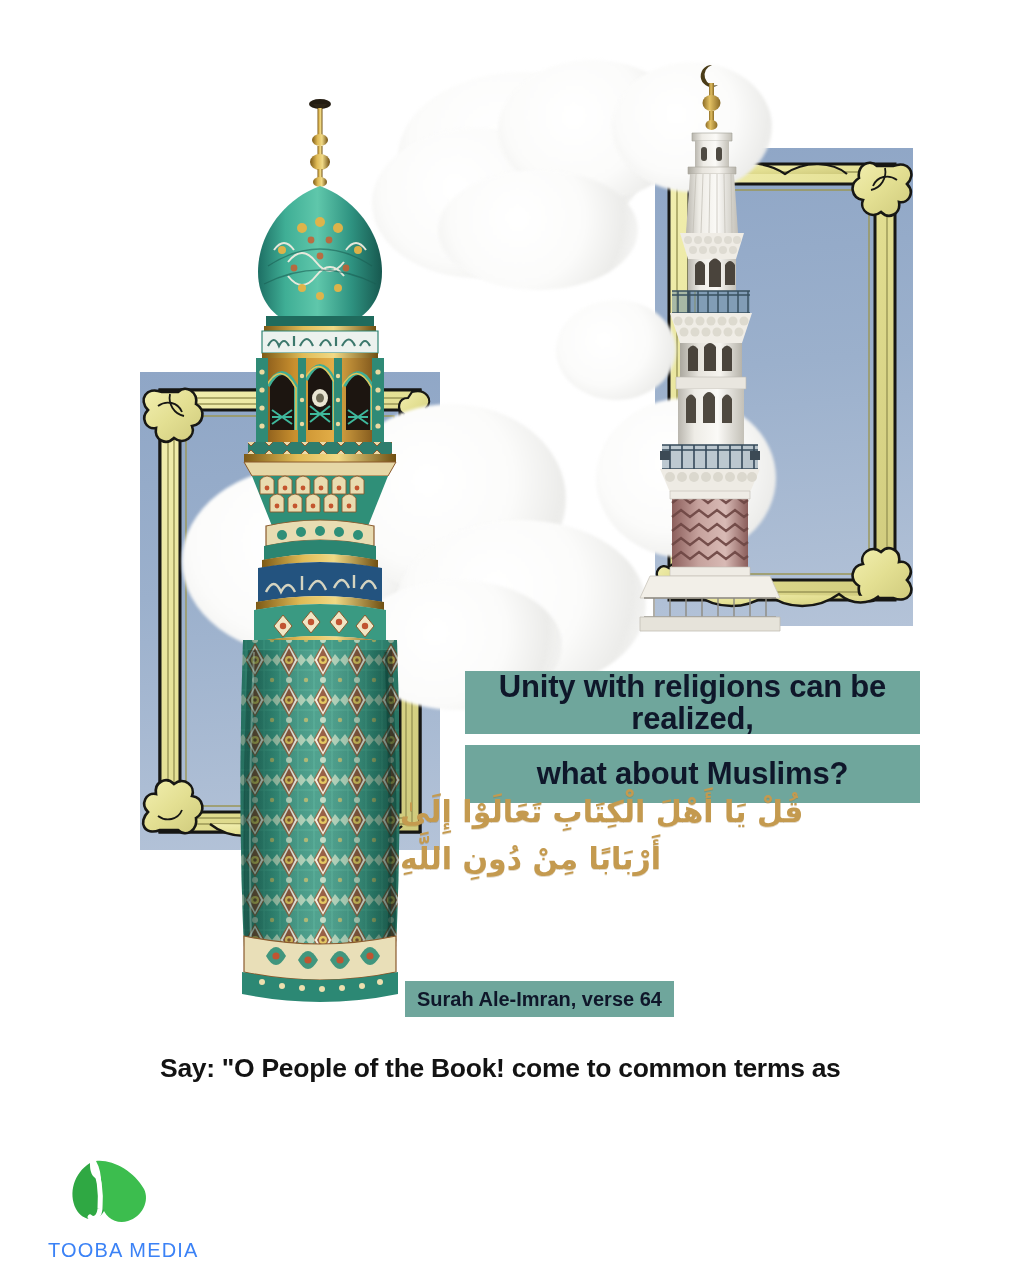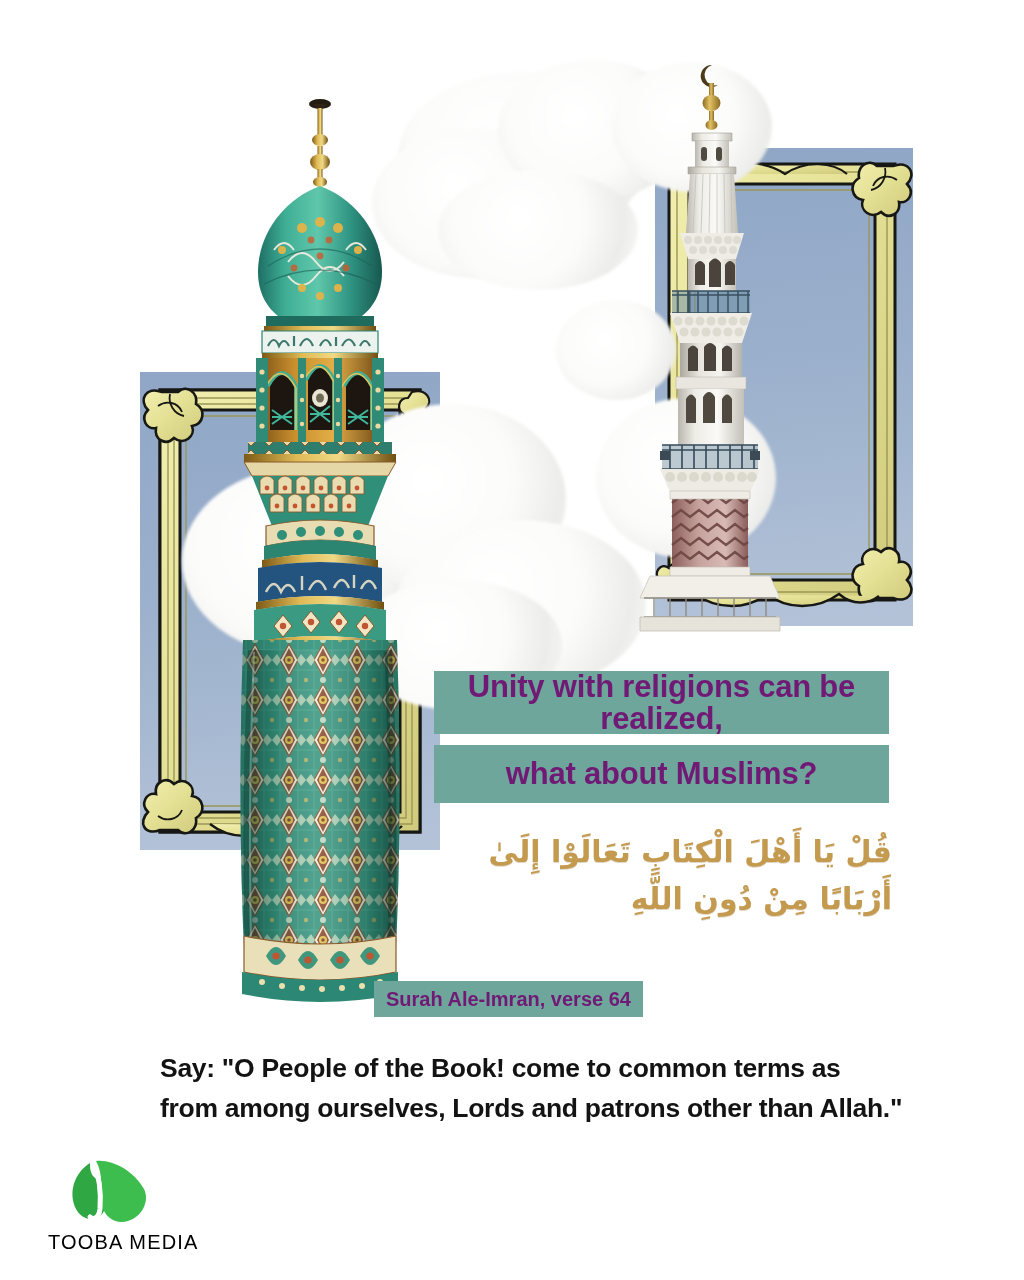--- a/index.html
+++ b/index.html
@@ -53,25 +53,26 @@
     filter: blur(1.5px);
   }
 
   
   .minaret { position: absolute; }
 
   
   .banner {
     position: absolute;
     background: #6fa69c;
-    color: #701a75;
+    color: #0f172a;
     font-weight: bold;
     display: flex;
     align-items: center;
     box-sizing: border-box;
+    margin-left: 31px;
   }
   #banner-line1 {
     left: 434px;
     top: 671px;
     width: 455px;
     height: 63px;
     font-size: 31px;
     line-height: 32px;
     justify-content: center;
     text-align: center;
@@ -94,23 +95,23 @@
     padding: 12px 12px;
     font-size: 20px;
     z-index: 30;
     white-space: nowrap;
   }
 
   
   #arabic-verse {
     position: absolute;
     left: 400px;
-    top: 828px;
+    top: 788px;
     width: 492px;
-    text-align: right;
+    text-align: left;
     direction: rtl;
     color: #c49a4f;
     font-family: "DejaVu Sans", sans-serif;
     font-size: 30px;
     line-height: 47px;
     font-weight: bold;
     text-shadow: 0 1px 0 rgba(140,105,40,0.25);
     z-index: 25;
   }
   #arabic-verse .aline { display: block; white-space: nowrap; }
@@ -131,24 +132,24 @@
 
   
   #logo-block {
     position: absolute;
     left: 48px;
     top: 1155px;
     width: 160px;
   }
   #logo-mark { position: relative; width: 100px; height: 76px; margin-left: 12px; }
   #logo-text {
-    margin-top: 0;
+    margin-top: 8px;
     font-size: 20px;
     letter-spacing: 1.2px;
-    color: #000000;
+    color: #3b82f6;
     font-family: "Liberation Sans", sans-serif;
   }
 </style>
 </head>
 <body>
 
 <div class="poster">
 
   <div class="frame" id="frame-left">
     <div class="sky"></div>
@@ -730,21 +731,20 @@
 
   <div id="arabic-verse">
     <span class="aline">قُلْ يَا أَهْلَ الْكِتَابِ تَعَالَوْا إِلَىٰ</span>
     <span class="aline">أَرْبَابًا مِنْ دُونِ اللَّهِ</span>
   </div>
 
   <div class="banner" id="surah-badge">Surah Ale-Imran, verse 64</div>
 
   <div id="translation">
     <span class="tline">Say: "O People of the Book! come to common terms as</span>
-    <span class="tline">from among ourselves, Lords and patrons other than Allah."</span>
   </div>
 
   <div id="logo-block">
     <div id="logo-mark">
       <svg width="100" height="76" viewBox="0 0 100 76">
         <path d="M30 8 C14 18 8 38 16 54 C22 66 38 68 44 56 C49 45 44 30 34 22 C30 18 30 12 30 8 Z" fill="#2fa843"></path>
         <path d="M36 6 C52 4 74 16 84 34 C90 46 82 62 68 66 C56 70 44 62 42 50 C40 36 44 20 36 6 Z" fill="#3cbd4e"></path>
         <path d="M33 7 C40 22 41 40 40 54 C39 62 34 66 30 62" fill="none" stroke="#ffffff" stroke-width="5" stroke-linecap="round"></path>
       </svg>
     </div>

